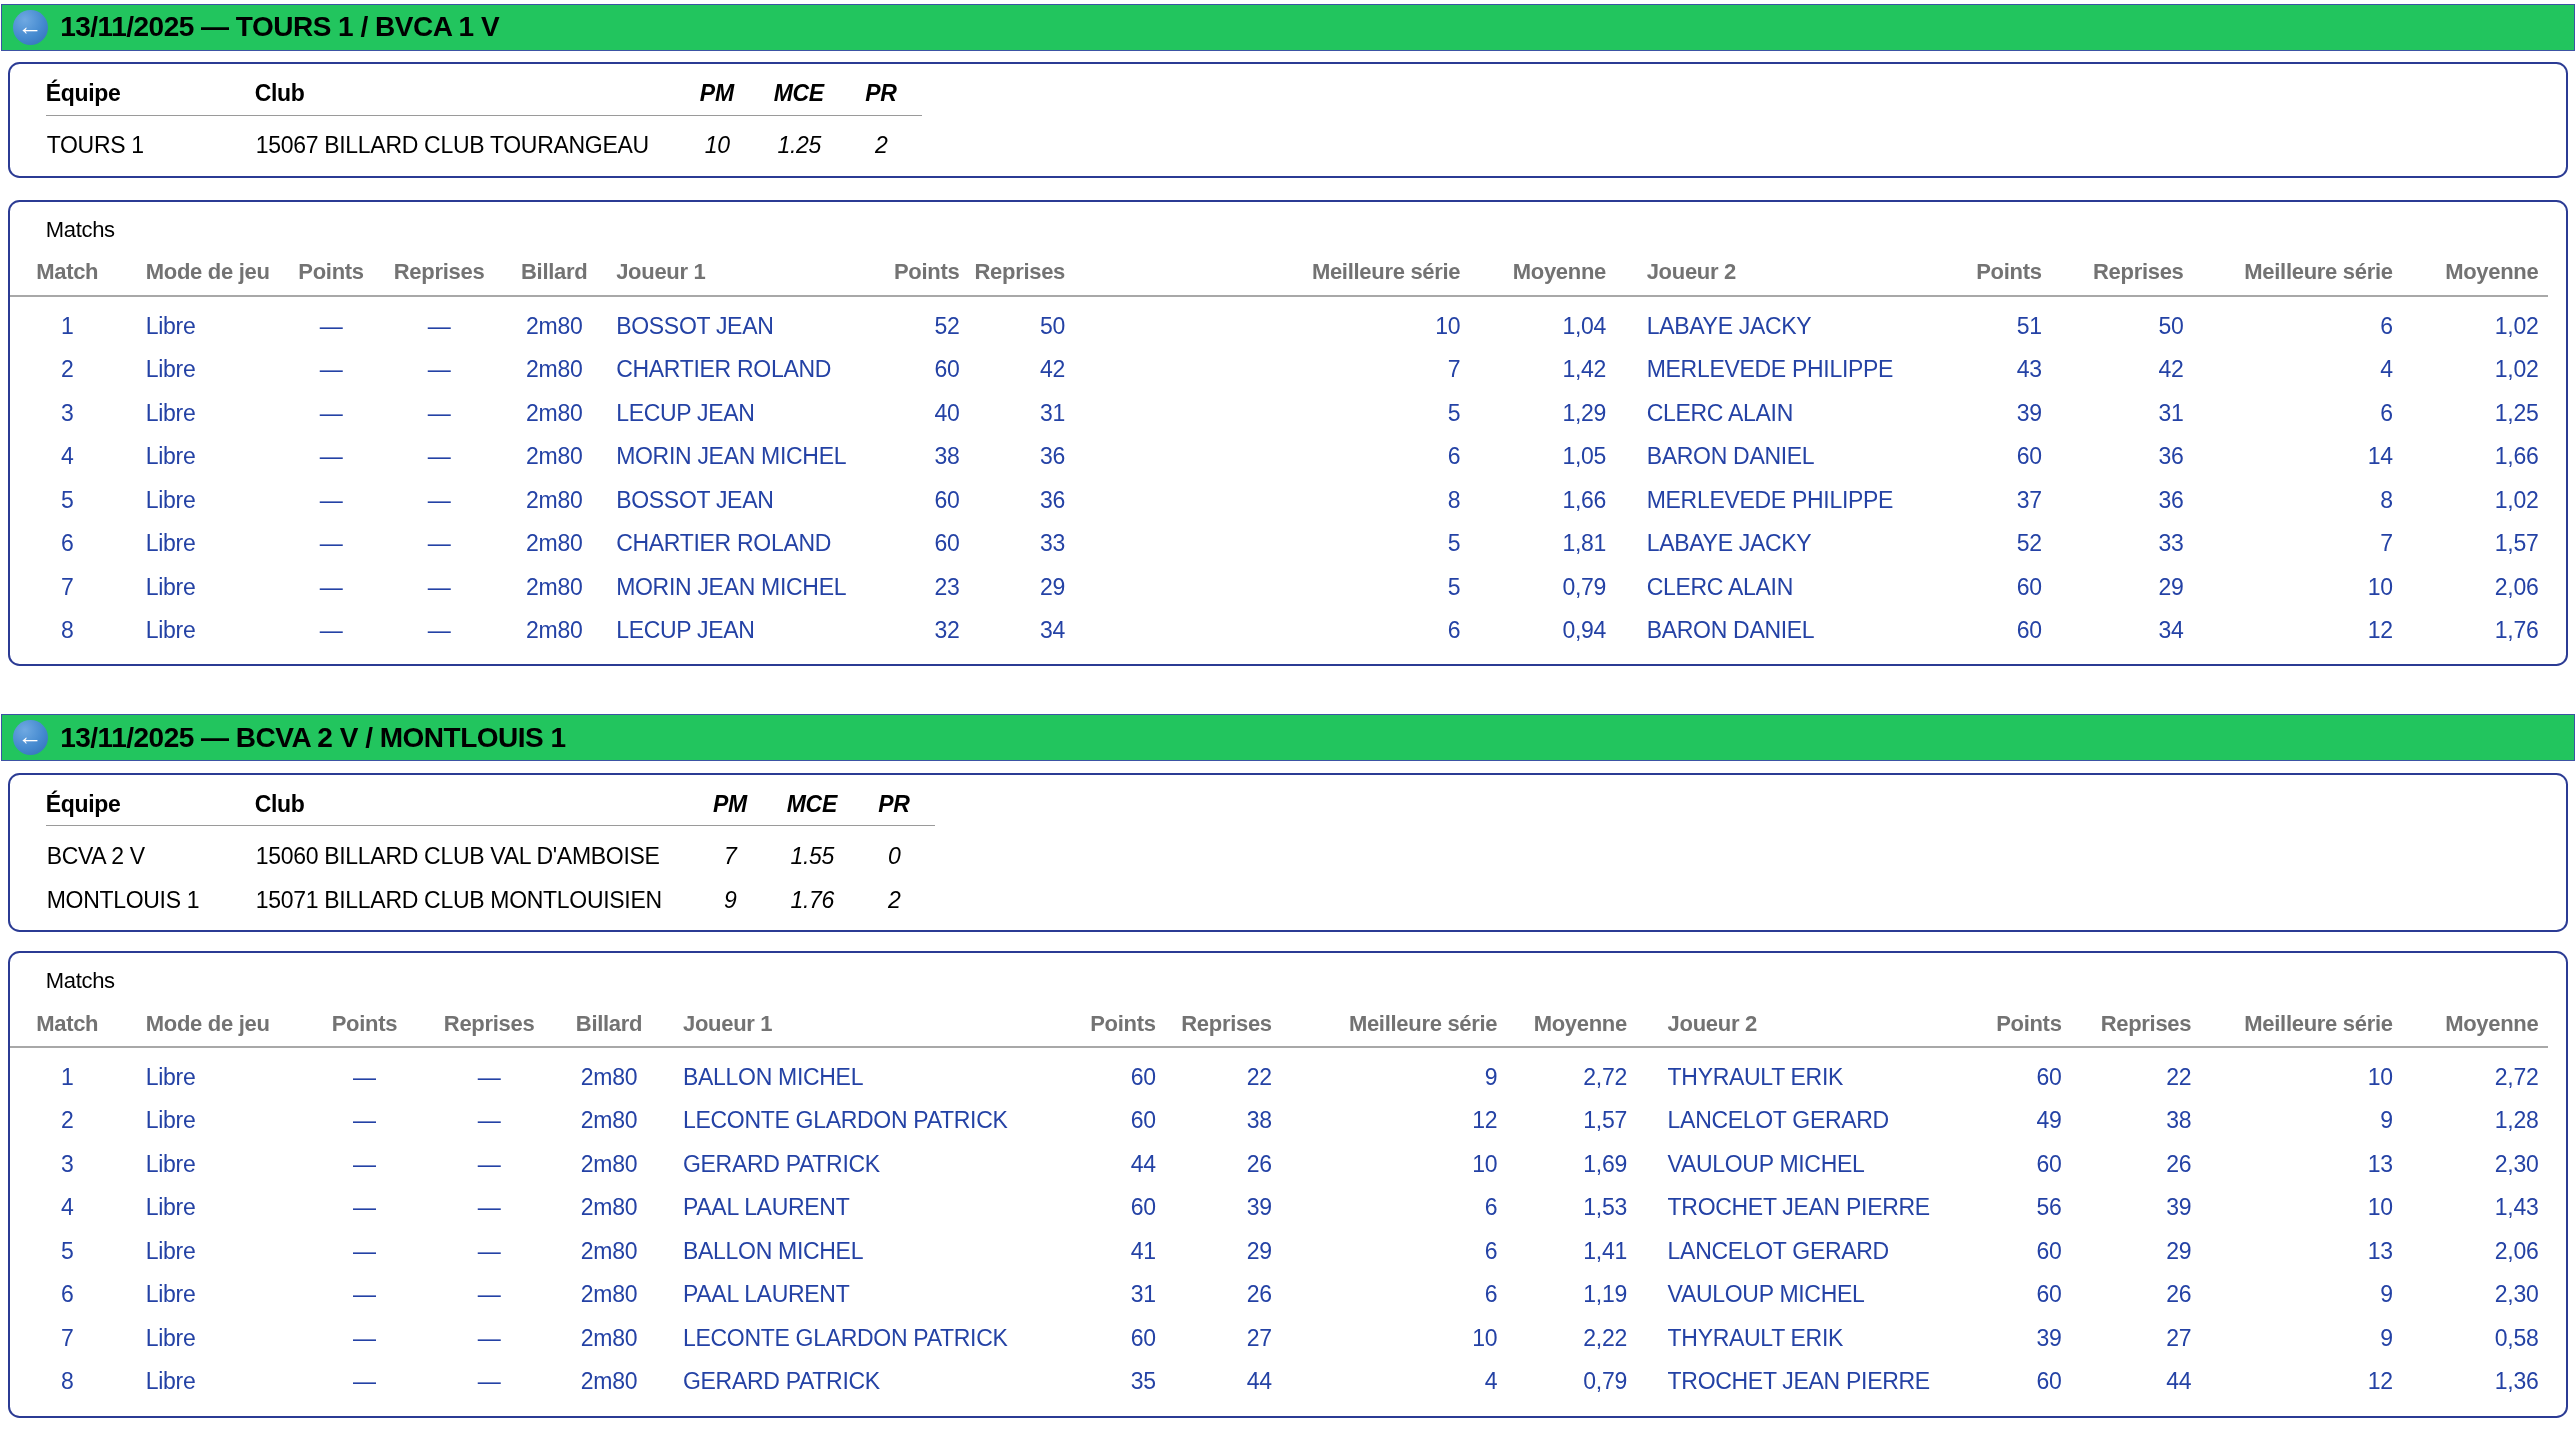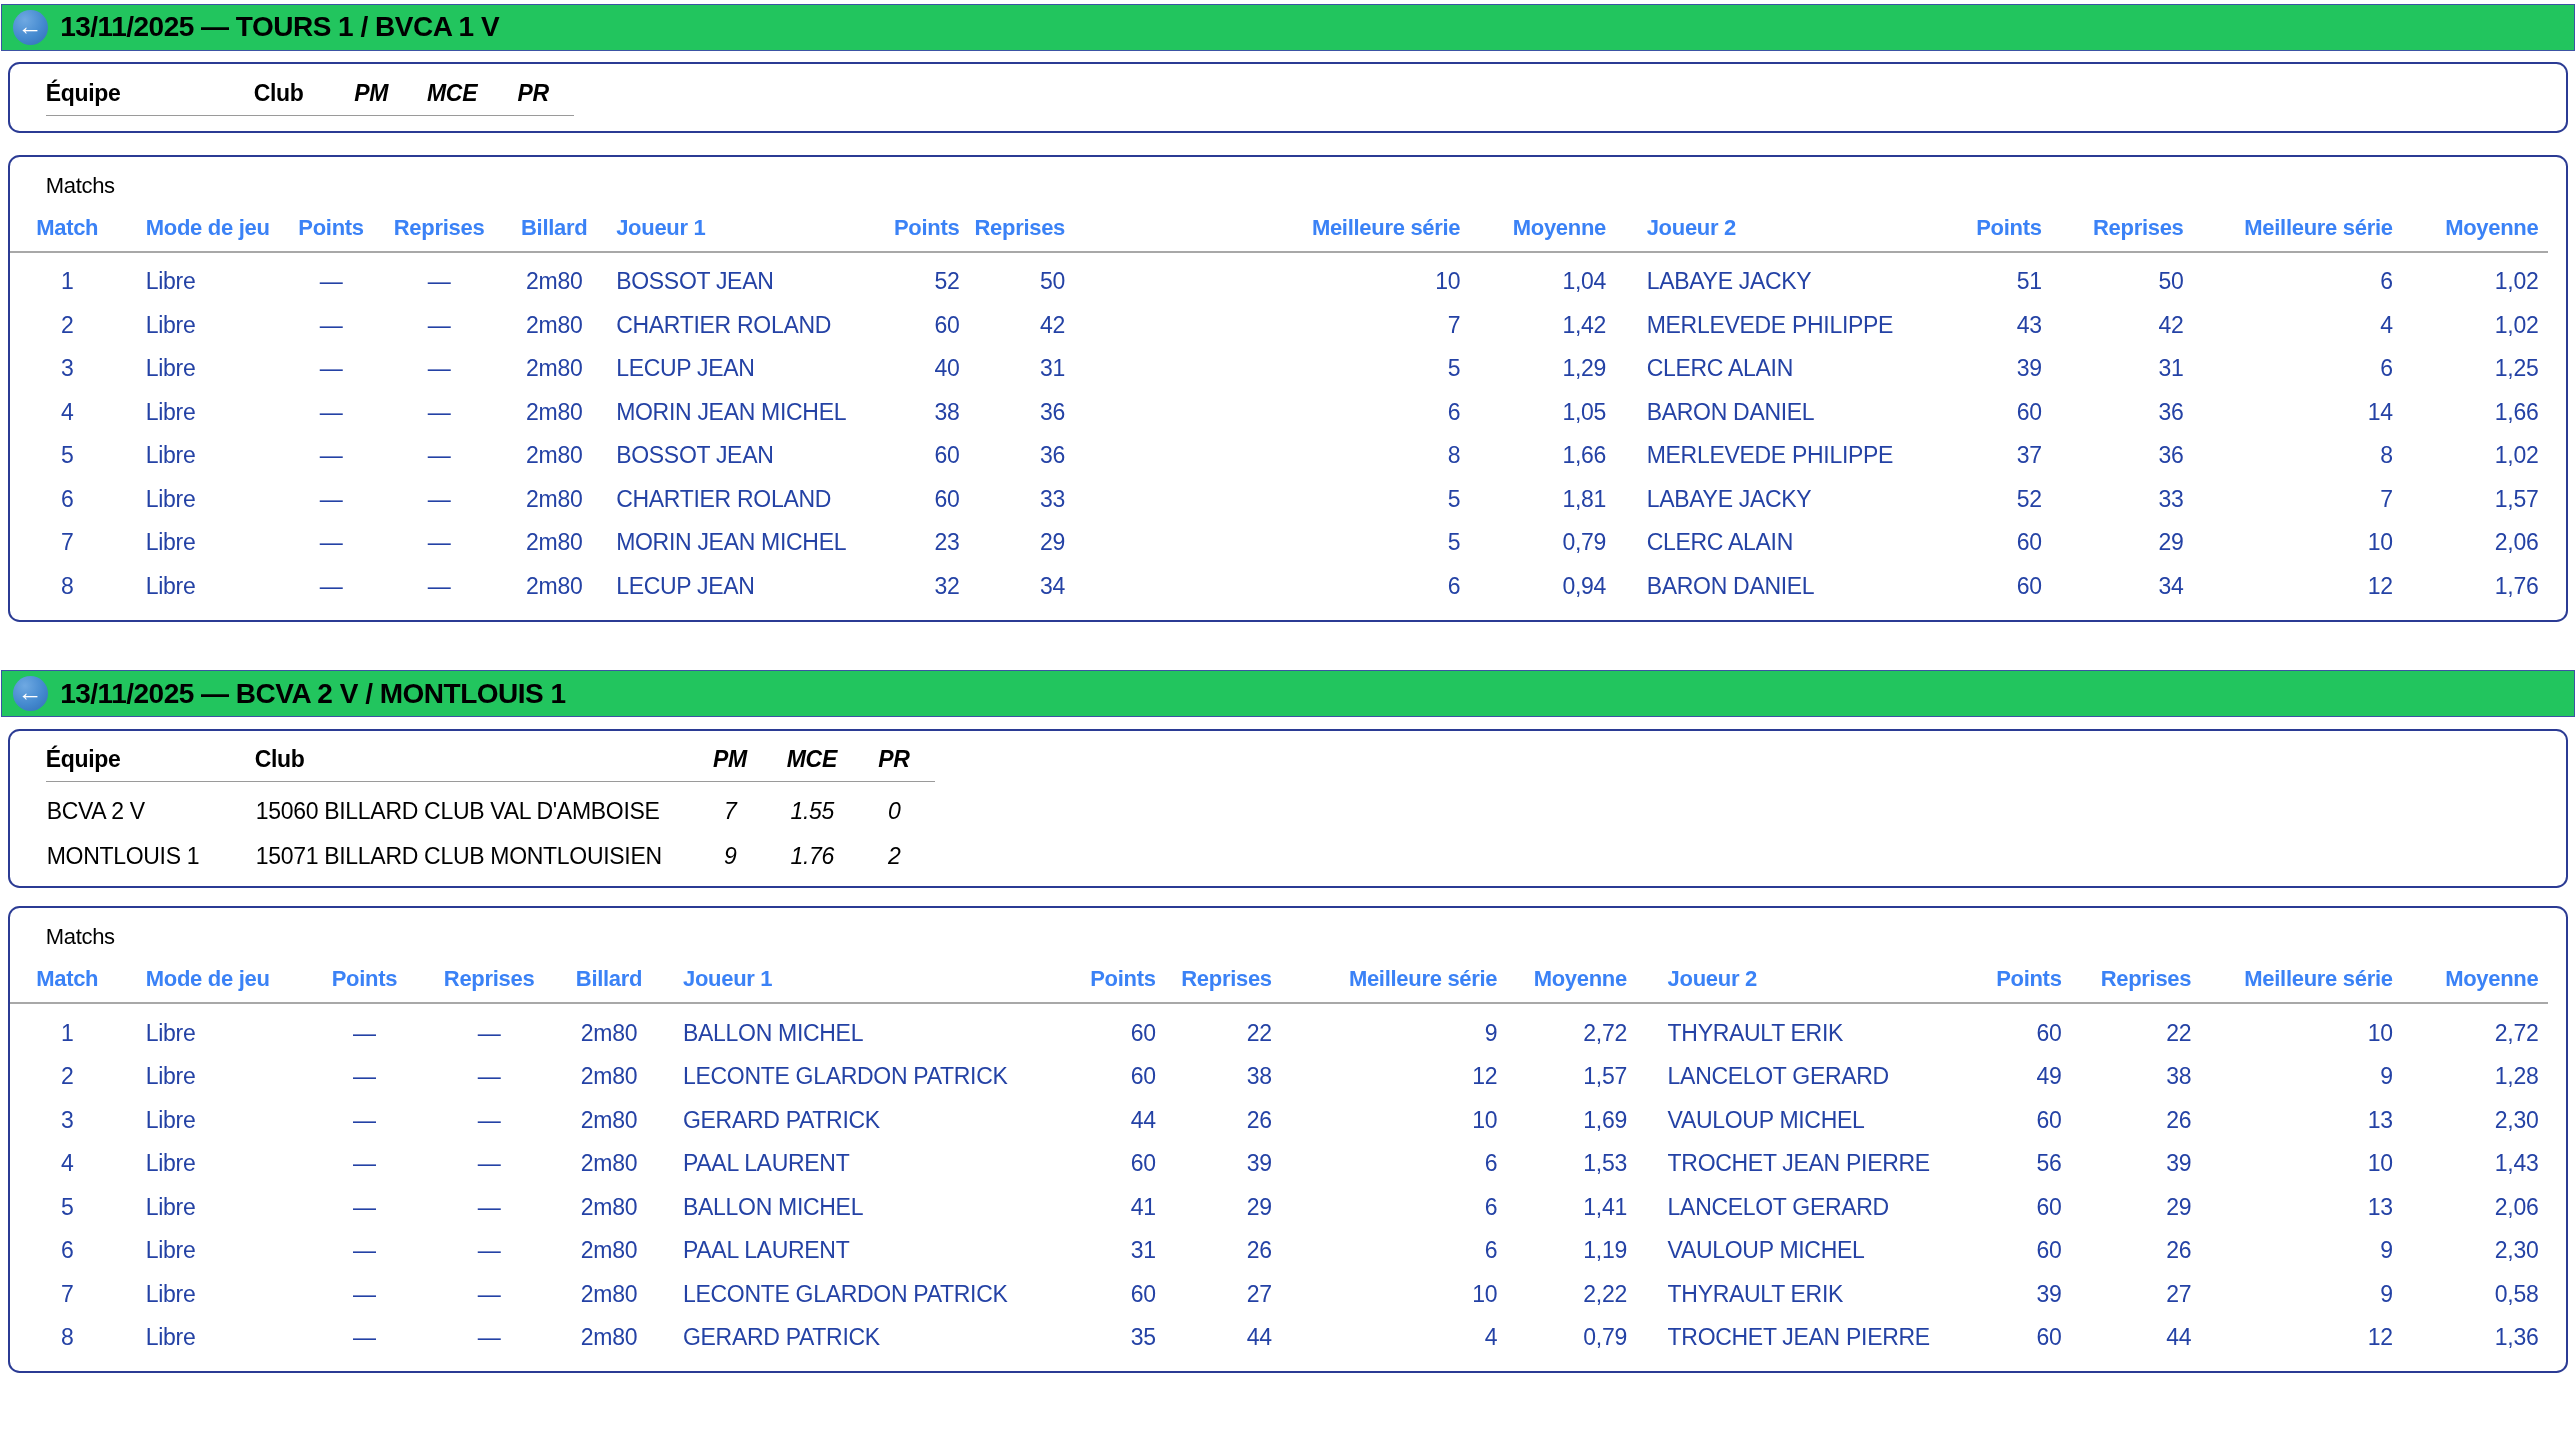--- a/index.html
+++ b/index.html
@@ -39,21 +39,21 @@
   }
   .team-table td{padding-top:16.4px;white-space:nowrap;}
   .team-table th:nth-child(1), .team-table td:nth-child(1){padding-right:53px;min-width:155px;}
   .team-table th:nth-child(2), .team-table td:nth-child(2){padding-right:27px;}
   .team-table th:nth-child(n+3), .team-table td:nth-child(n+3){text-align:center;min-width:81px;padding-right:0;font-style:italic;}
 
   
   .matchs-title{font-size:22px;font-weight:normal;margin:1.9px 0 15.5px 36px;letter-spacing:-0.3px;}
   .match-table{width:100%;border-collapse:collapse;table-layout:fixed;font-size:23px;letter-spacing:-0.3px;}
   .match-table th{
-    font-weight:bold;color:#3b82f6;white-space:nowrap;overflow:visible;
+    font-weight:bold;color:#737373;white-space:nowrap;overflow:visible;
     padding-bottom:9.7px;border-bottom:2.9px solid #a8a8a8;font-size:22px;
   }
   .match-table td{color:#2442a5;padding-top:15.5px;white-space:nowrap;overflow:visible;}
   .match-table th:nth-child(1), .match-table td:nth-child(1){text-align:center;}
   .match-table th:nth-child(2), .match-table td:nth-child(2){text-align:left;padding-left:21px;}
   .match-table th:nth-child(3), .match-table td:nth-child(3),
   .match-table th:nth-child(4), .match-table td:nth-child(4),
   .match-table th:nth-child(5), .match-table td:nth-child(5){text-align:center;}
   .match-table th:nth-child(6), .match-table td:nth-child(6){text-align:left;padding-left:11.6px;}
   .match-table th:nth-child(7), .match-table td:nth-child(7),
@@ -82,20 +82,27 @@
           <thead>
             <tr>
               <th>Équipe</th>
               <th>Club</th>
               <th>PM</th>
               <th>MCE</th>
               <th>PR</th>
             </tr>
           </thead>
           <tbody>
+            <tr>
+              <td>TOURS 1</td>
+              <td>15067 BILLARD CLUB TOURANGEAU</td>
+              <td>10</td>
+              <td>1.25</td>
+              <td>2</td>
+            </tr>
           </tbody>
         </table>
     </div>
 
     <div class="box matchs-box">
       <div class="matchs-title">Matchs</div>
       <table class="match-table">
         <colgroup>
           <col style="width:4.50%">
             <col style="width:6.38%">

